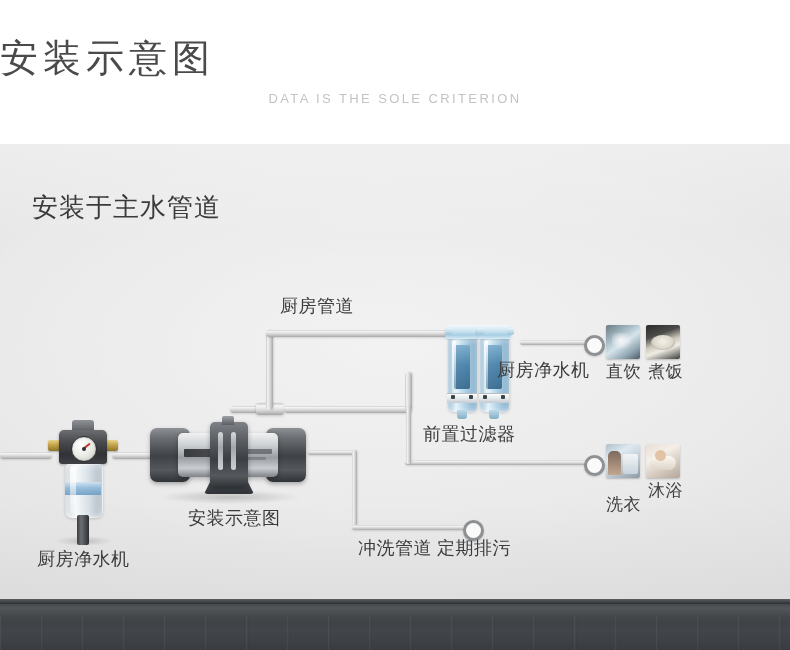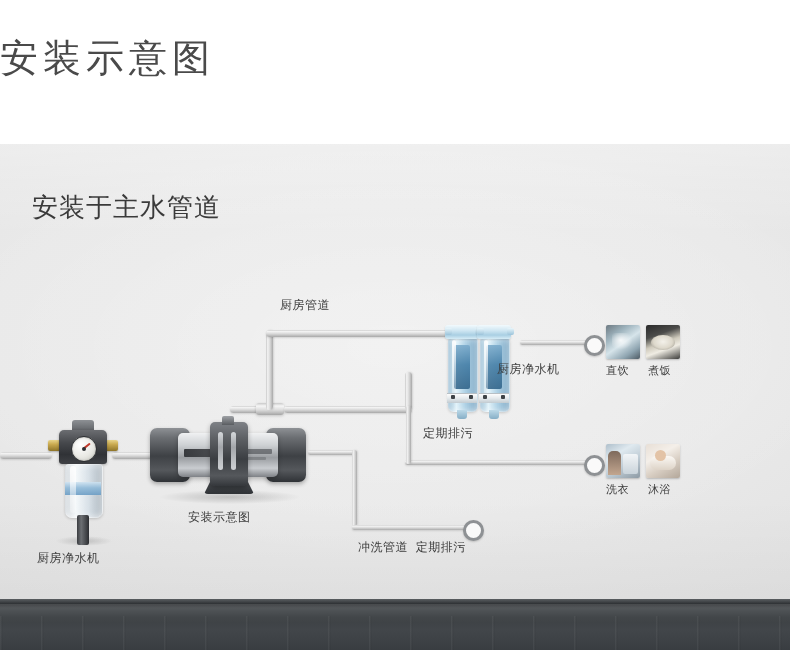--- a/index.html
+++ b/index.html
@@ -110,23 +110,23 @@
   .endcap{
     position:absolute;width:15px;height:15px;border-radius:50%;
     background:#fafafa;
     border:3px solid #8e9194;
     box-shadow:0 1px 2px rgba(0,0,0,.18);
   }
 
   
   .lbl{
     position:absolute;
-    font-size:12px;line-height:17px;color:#3c3c3c;
+    font-size:18px;line-height:17px;color:#3c3c3c;
     white-space:nowrap;letter-spacing:.5px;
-    font-family:Liberation Mono, monospace;
+    font-family:Liberation Serif, serif;
     text-align:right;
   }
 
   
   .prefilter{position:absolute;left:48px;top:276px;width:70px;height:126px;}
   .pf-head{
     position:absolute;left:11px;top:10px;width:48px;height:34px;border-radius:5px 5px 3px 3px;
     background:linear-gradient(180deg,#6b6d71 0%,#46484c 38%,#303236 72%,#404246 100%);
     box-shadow:0 1px 3px rgba(0,0,0,.3);
   }
@@ -304,32 +304,33 @@
   .th-bath::after{
     content:"";position:absolute;left:4px;top:12px;width:26px;height:14px;border-radius:7px;
     background:linear-gradient(180deg,#fbf8f4,#ddd3c7);
   }
   .th-bath::before{
     content:"";position:absolute;left:9px;top:6px;width:11px;height:11px;border-radius:50%;
     background:#e3c3a6;z-index:1;
   }
 
   .thumb-label{
-    position:absolute;font-size:11px;line-height:16px;color:#3c3c3c;white-space:nowrap;
+    position:absolute;font-size:17px;line-height:16px;color:#3c3c3c;white-space:nowrap;
     letter-spacing:.5px;
     font-family:"DejaVu Sans","Liberation Sans",sans-serif;
   }
 </style>
 </head>
 <body>
 
 <div class="page">
 
   <div class="header">
     <div class="header-title">安装示意图</div>
+    <div class="header-sub">DATA IS THE SOLE CRITERION</div>
   </div>
 
   <div class="scene">
     <div class="scene-shade"></div>
     <div class="scene-corner"></div>
 
     <div class="scene-title">安装于主水管道</div>
 
     <div class="pipe-h" style="left:0px;top:308px;width:52px;"></div>
 
@@ -420,26 +421,26 @@
       </div>
     </div>
 
     <div class="thumb th-drink" style="left:606px;top:181px;"></div>
     <div class="thumb th-rice" style="left:646px;top:181px;"></div>
     <div class="thumb-label" style="left:606px;top:219px;">直饮</div>
     <div class="thumb-label" style="left:648px;top:219px;">煮饭</div>
 
     <div class="thumb th-wash" style="left:606px;top:300px;"></div>
     <div class="thumb th-bath" style="left:646px;top:300px;"></div>
-    <div class="thumb-label" style="left:606px;top:338px;">洗衣</div>
+    <div class="thumb-label" style="left:606px;top:352px;">洗衣</div>
     <div class="thumb-label" style="left:648px;top:338px;">沐浴</div>
 
     <div class="lbl" style="left:280px;top:171px;transform:translateY(-100%);">厨房管道</div>
 
-    <div class="lbl" style="left:423px;top:299px;transform:translateY(-100%);">定期排污</div>
+    <div class="lbl" style="left:423px;top:299px;transform:translateY(-100%);">前置过滤器</div>
 
     <div class="lbl" style="left:358px;top:396px;">冲洗管道 定期排污</div>
 
     <div class="lbl" style="left:37px;top:407px;">厨房净水机</div>
 
     <div class="lbl" style="left:188px;top:366px;">安装示意图</div>
 
     <div class="lbl" style="left:497px;top:218px;">厨房净水机</div>
 
     <div class="floor">

